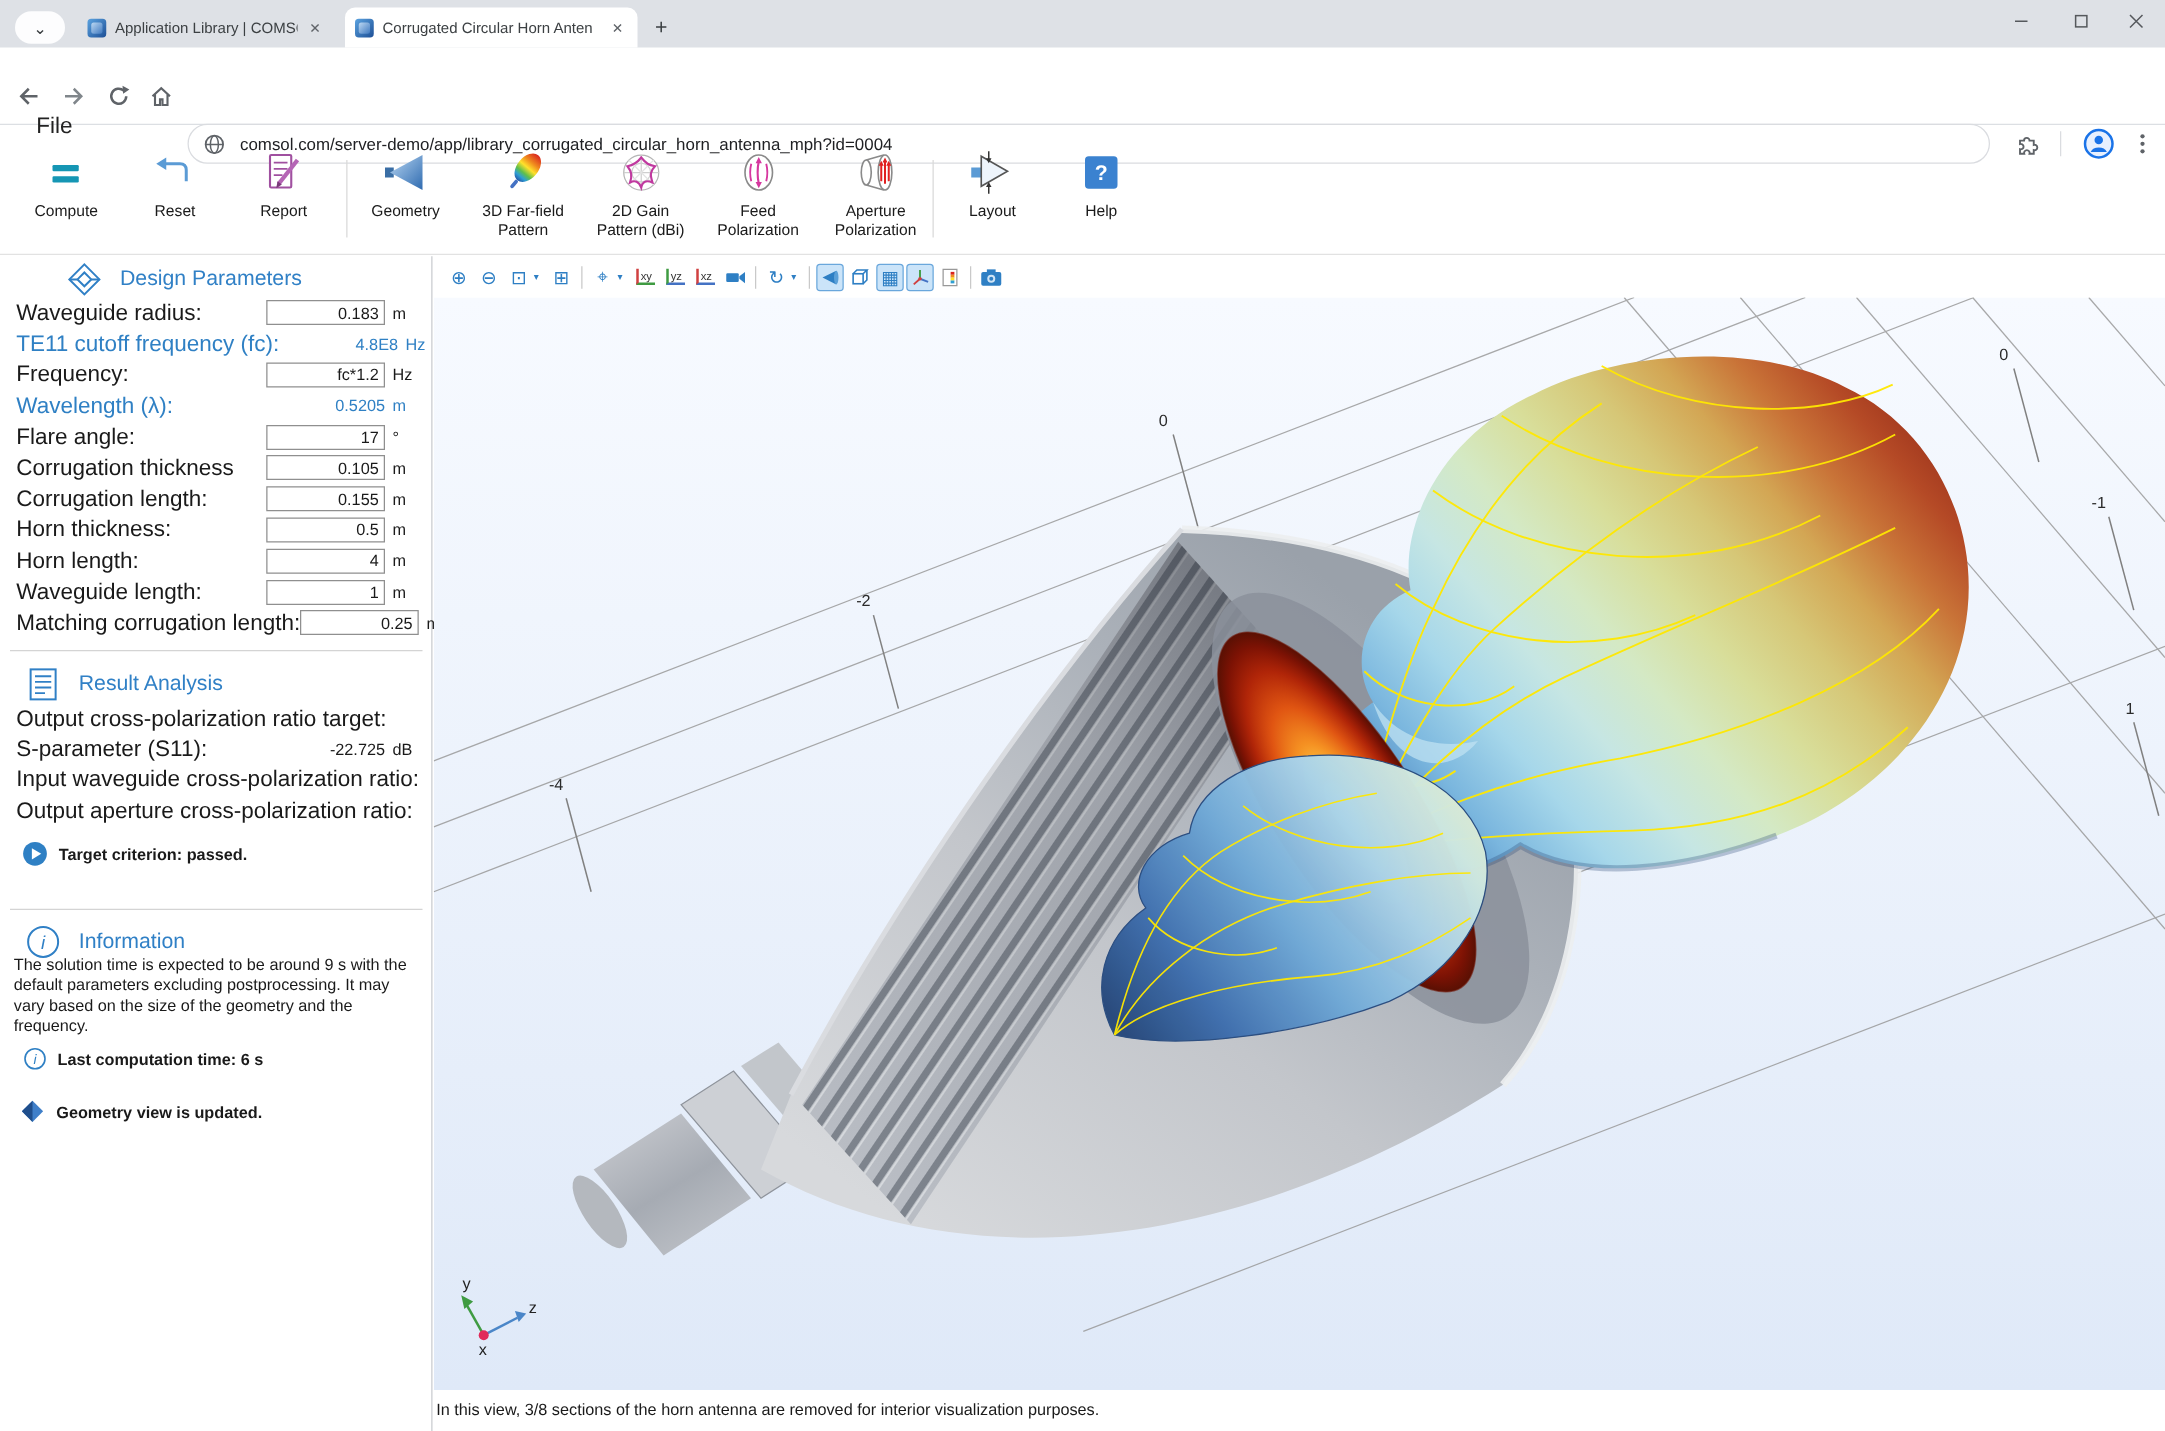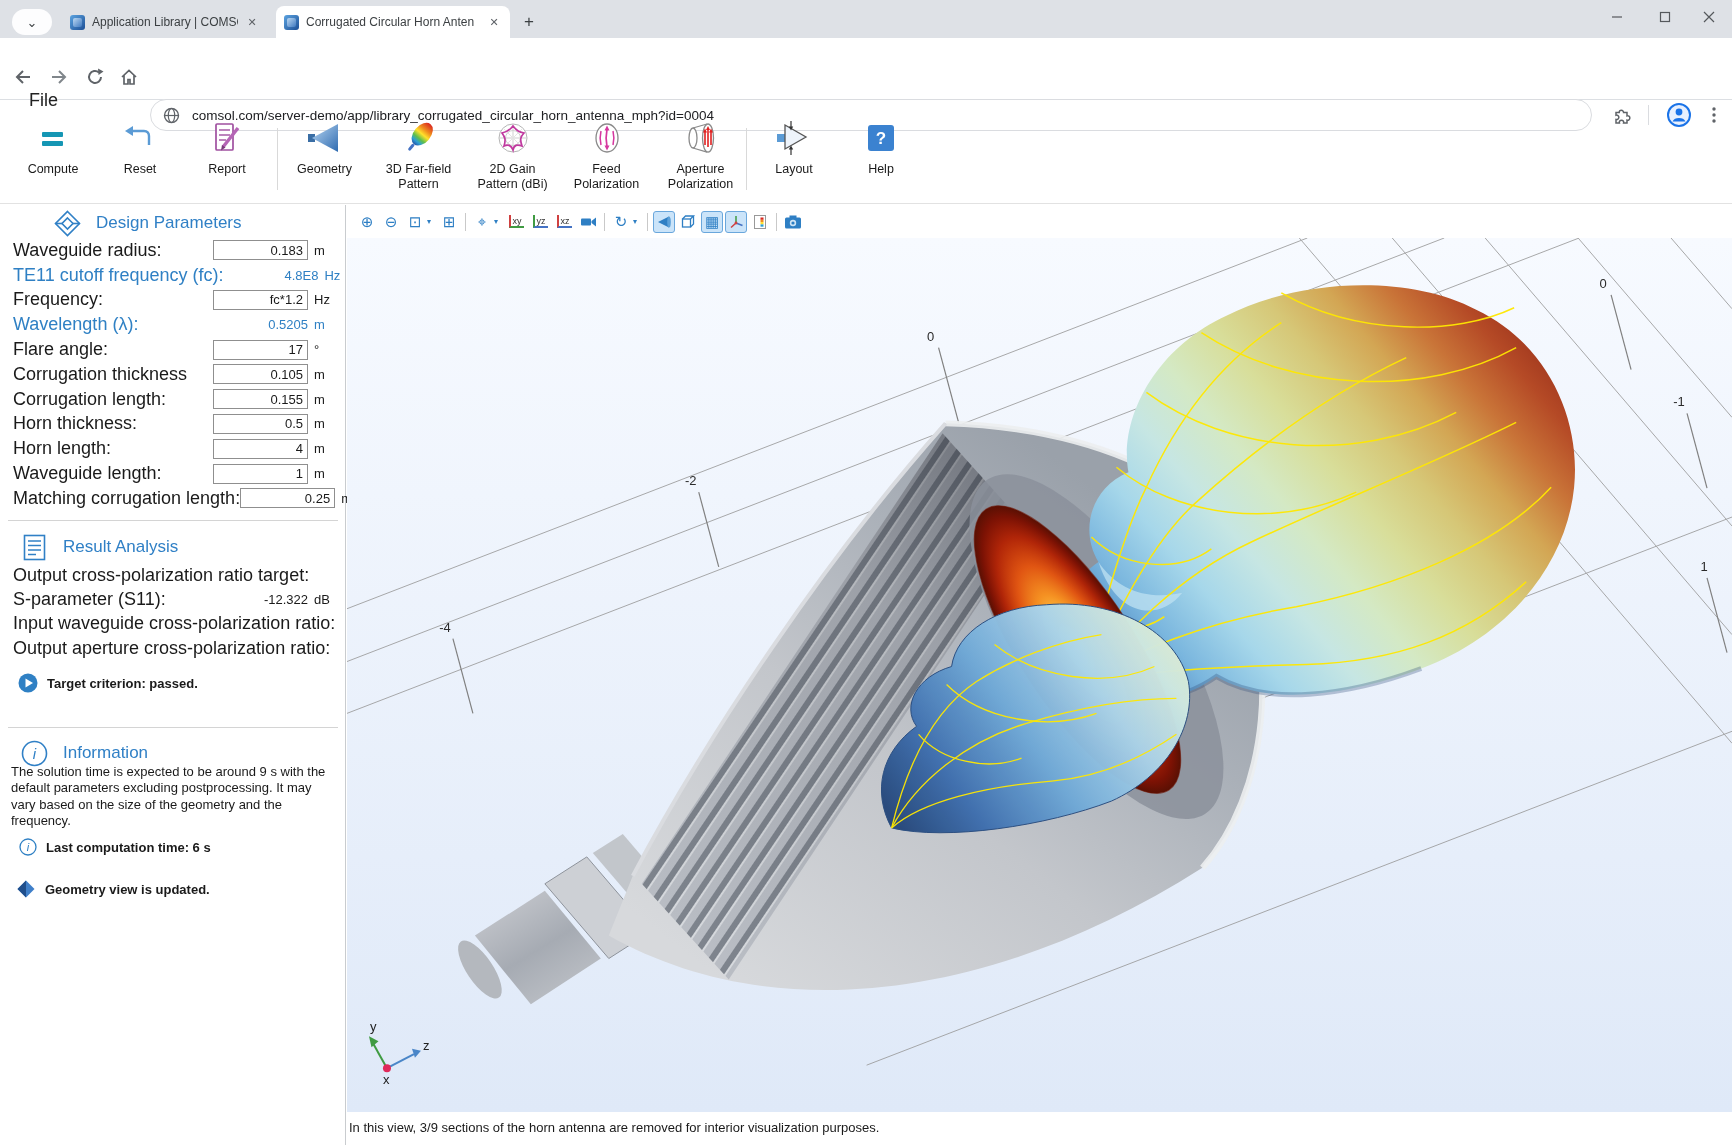--- a/index.html
+++ b/index.html
@@ -415,21 +415,21 @@
         <div class="prow">
           <span class="plabel">Output cross-polarization ratio target:</span>
           <span class="vcell">
             <input class="pinput narrow" value="5" style="">
           </span>
           <span class="punit">%</span>
         </div>
         <div class="prow">
           <span class="plabel">S-parameter (S11):</span>
           <span class="vcell">
-            <span class="pstatic">-12.322</span>
+            <span class="pstatic">-22.725</span>
           </span>
           <span class="punit">dB</span>
         </div>
         <div class="prow">
           <span class="plabel">Input waveguide cross-polarization ratio:</span>
           <span class="vcell">
             <span class="pstatic">17.621</span>
           </span>
           <span class="punit">%</span>
         </div>
@@ -716,14 +716,14 @@
         <line x1="0" y1="0" x2="27" y2="-14" stroke="#4a86c8" stroke-width="2"></line>
         <polygon points="34,-17.5 25,-19.5 28,-10.5" fill="#4a86c8"></polygon>
         <circle cx="0" cy="0" r="4" fill="#e02a5a"></circle>
         <text class="triadl" x="-17" y="-37">y</text>
         <text class="triadl" x="36" y="-18">z</text>
         <text class="triadl" x="-4" y="16">x</text>
       </g>
     </svg>
   </div>
 
-  <div id="caption">In this view, 3/9 sections of the horn antenna are removed for interior visualization purposes.</div>
+  <div id="caption">In this view, 3/8 sections of the horn antenna are removed for interior visualization purposes.</div>
 </div>
 
 </body></html>

